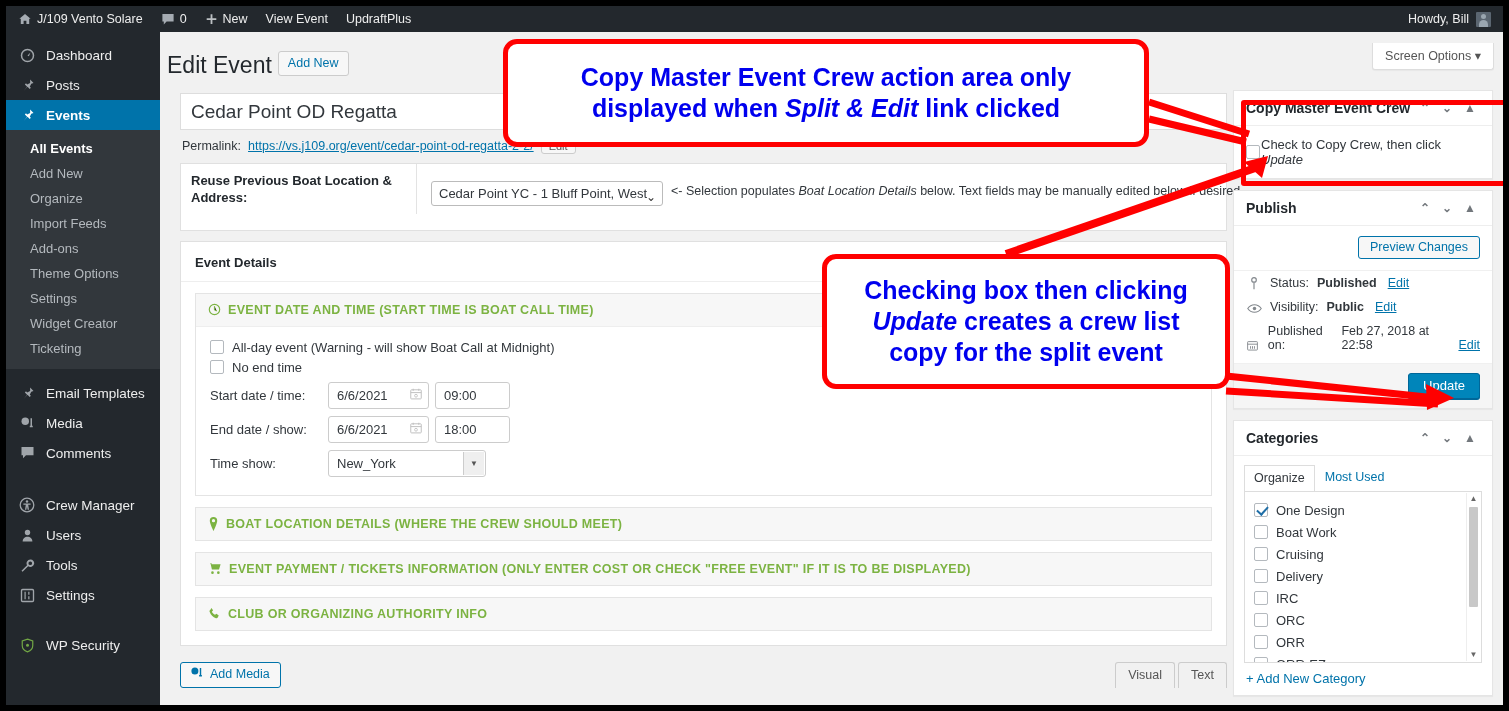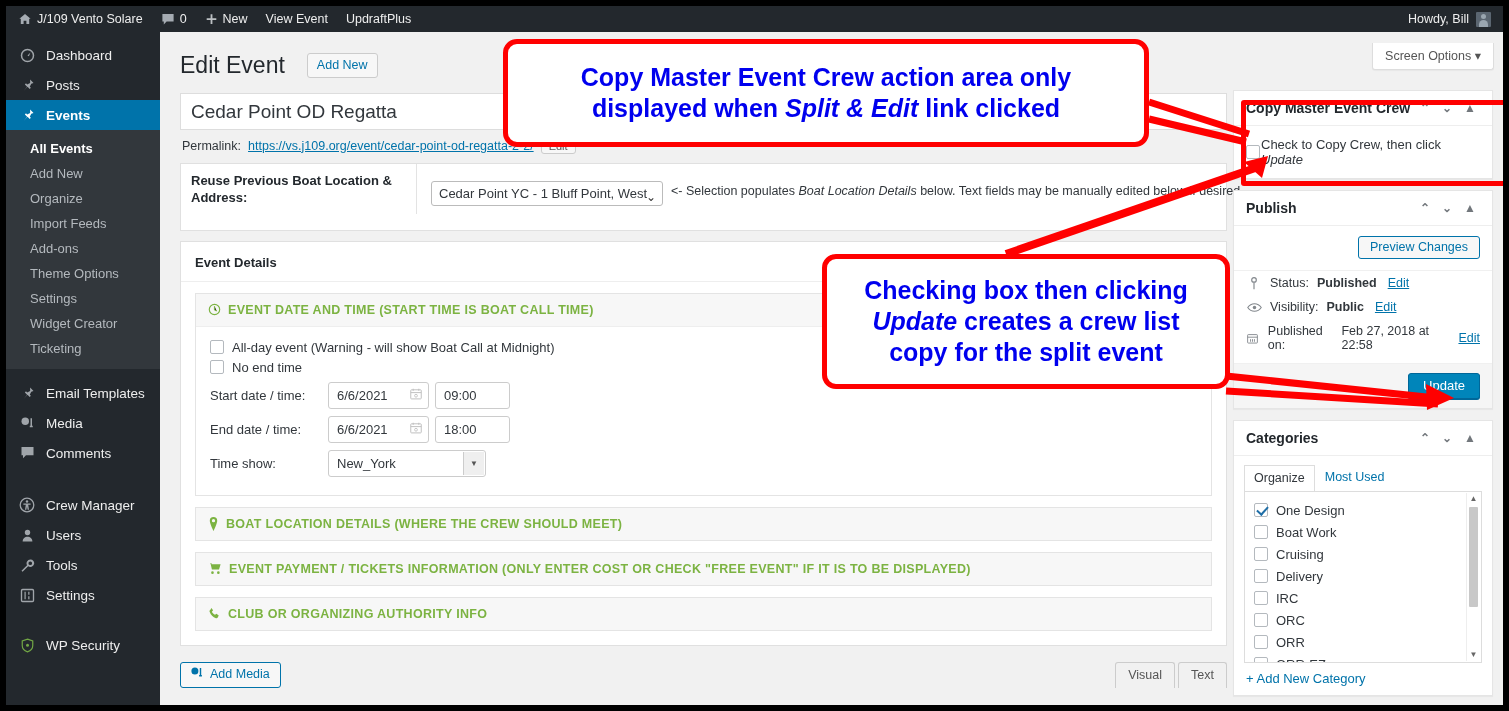--- a/index.html
+++ b/index.html
@@ -70,21 +70,21 @@
     position:absolute; left:154px; top:26px; right:0; bottom:0;
     background:#f1f1f1; overflow:hidden;
   }
   #screen-options {
     position:absolute; right:9px; top:11px;
     background:#fff; border:1px solid #ddd; border-top:none;
     border-radius:0 0 3px 3px;
     padding:5px 12px 6px 12px; font-size:12.5px; color:#555;
     box-shadow:0 1px 1px rgba(0,0,0,.04);
   }
-  #page-head { padding:19px 0 0 20px; display:flex; align-items:center; gap:22px; }
+  #page-head { padding:19px 0 0 7px; display:flex; align-items:flex-start; gap:6px; }
   #page-title { font-size:23px; font-weight:400; color:#23282d; line-height:1.3; }
   #add-new-btn {
     font-size:12.5px; padding:2px 9px 3px 9px; border:1px solid #ccc; background:#f7f7f7;
     color:#0073aa; border-radius:3px; line-height:18px;
   }
   #title-input {
     margin:12px 0 0 20px; width:1047px; height:37px;
     border:1px solid #ddd; background:#fff; font-size:19px; color:#32373c;
     padding:0 10px; line-height:35px;
   }
@@ -201,21 +201,21 @@
 
   #crew-check-row { display:flex; align-items:center; gap:1px; font-size:13px; }
   #crew-check-row i { font-style:italic; }
 
   #publish-top { padding:10px 12px 11px 12px; display:flex; justify-content:flex-end;
                  border-bottom:1px solid #f0f0f0; }
   #preview-btn {
     border:1px solid #0073aa; color:#0073aa; background:#f7f7f7; border-radius:3px;
     font-size:12.5px; padding:3px 11px 4px 11px;
   }
-  .pub-row { display:flex; align-items:center; gap:8px; padding:5px 12px; font-size:12.5px;
+  .pub-row { display:flex; align-items:flex-end; gap:8px; padding:5px 12px; font-size:12.5px;
              color:#32373c; }
   .pub-ico { width:16px; color:#82878c; display:inline-flex; justify-content:center; }
   .pub-row b { font-weight:700; }
   .pub-row a { color:#0073aa; text-decoration:underline; margin-left:3px; }
   #publish-foot {
     border-top:1px solid #f0f0f0; background:#f5f5f5; padding:9px 12px;
     display:flex; justify-content:flex-end; margin-top:6px;
   }
   #update-btn {
     background:#0085ba; border:1px solid #006799; color:#fff; border-radius:3px;
@@ -491,21 +491,21 @@
                     <rect x="2.5" y="4" width="15" height="13" rx="1" fill="none" stroke="#c0c0c0" stroke-width="1.4"></rect>
                     <path stroke="#c0c0c0" stroke-width="1.4" d="M2.5 8h15M6 2.5v3M14 2.5v3"></path>
                     <circle cx="10" cy="12.5" r="2" fill="none" stroke="#c0c0c0" stroke-width="1.2"></circle>
                   </svg>
               </span>
             </span>
             <span class="inp time-inp">09:00</span>
           </div>
 
           <div class="field-row">
-            <span class="fl">End date / time:</span>
+            <span class="fl">End date / show:</span>
             <span class="inp date-inp">
               <span>6/6/2021</span>
               <span class="cal-ico">
                 <svg width="14" height="14" viewBox="0 0 20 20">
                     <rect x="2.5" y="4" width="15" height="13" rx="1" fill="none" stroke="#c0c0c0" stroke-width="1.4"></rect>
                     <path stroke="#c0c0c0" stroke-width="1.4" d="M2.5 8h15M6 2.5v3M14 2.5v3"></path>
                     <circle cx="10" cy="12.5" r="2" fill="none" stroke="#c0c0c0" stroke-width="1.2"></circle>
                   </svg>
               </span>
             </span>

